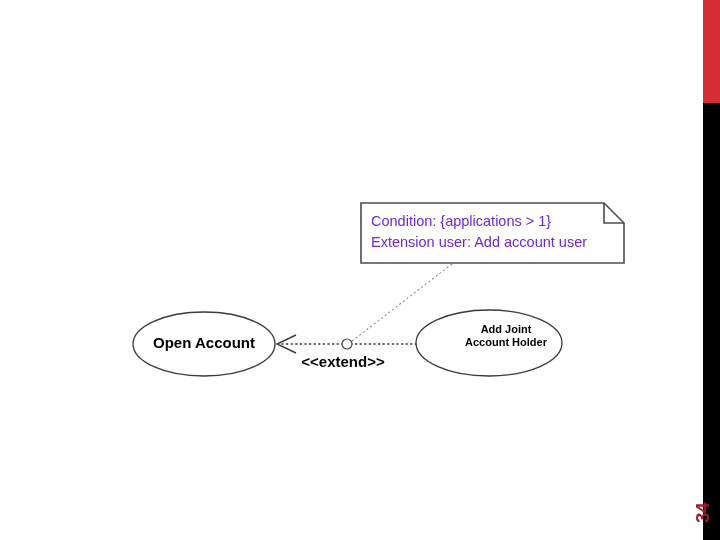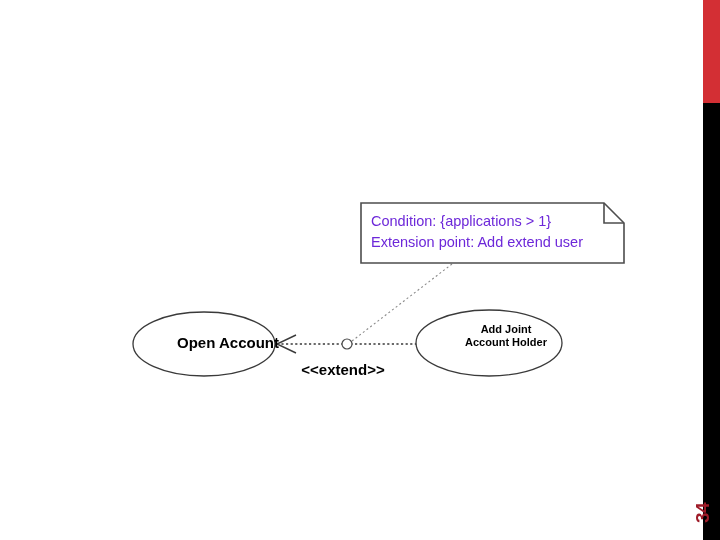--- a/index.html
+++ b/index.html
@@ -75,37 +75,35 @@
     font-family: "Liberation Sans", sans-serif;
     text-align: center;
     line-height: 1.15;
     white-space: pre-line;
   }
   #label-open-account {
     left: 133px;
     top: 334px;
     width: 142px;
     font-size: 15px;
-    padding-left: 24px;
   }
   #label-add-joint {
     left: 417px;
     top: 323px;
     width: 146px;
     font-size: 11px;
     margin-left: 16px;
   }
   #label-extend {
     left: 283px;
     top: 353px;
     width: 120px;
     font-size: 15px;
     font-weight: bold;
     text-align: center;
-    margin-top: 8px;
   }
 
   .note-text {
     position: absolute;
     left: 371px;
     top: 211px;
     width: 250px;
     color: #6d28d9;
     font-size: 14.5px;
     font-family: "Liberation Sans", sans-serif;
@@ -137,20 +135,20 @@
 
   <div class="uc-label" id="label-open-account">Open Account</div>
 
   <div class="uc-label" id="label-add-joint">Add Joint
 Account Holder</div>
 
   <div class="uc-label" id="label-extend">&lt;&lt;extend&gt;&gt;</div>
 
   <div class="note-text">
     <span class="note-line">Condition: {applications &gt; 1}</span>
-    <span class="note-line">Extension point: Add extend user</span>
+    <span class="note-line">Extension user: Add account user</span>
   </div>
 
   <div class="edge-red"></div>
   <div class="edge-black"></div>
   <div class="page-number">34</div>
 
 </div>
 
 </body></html>

